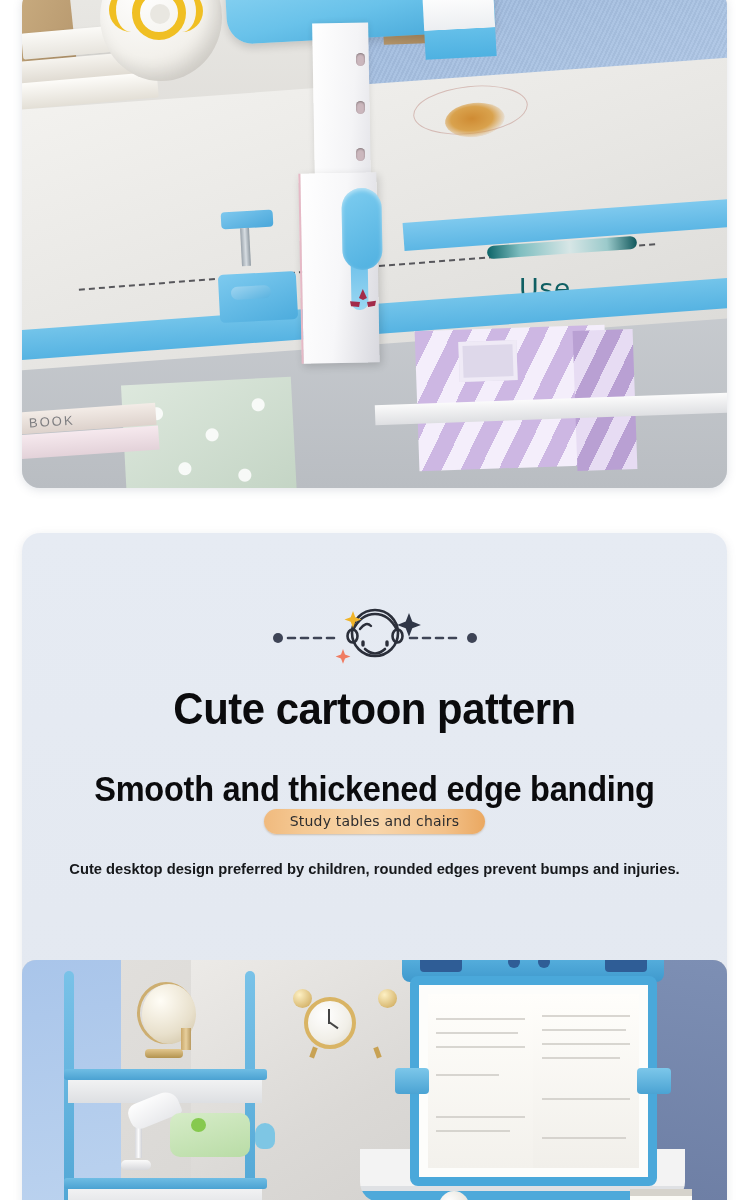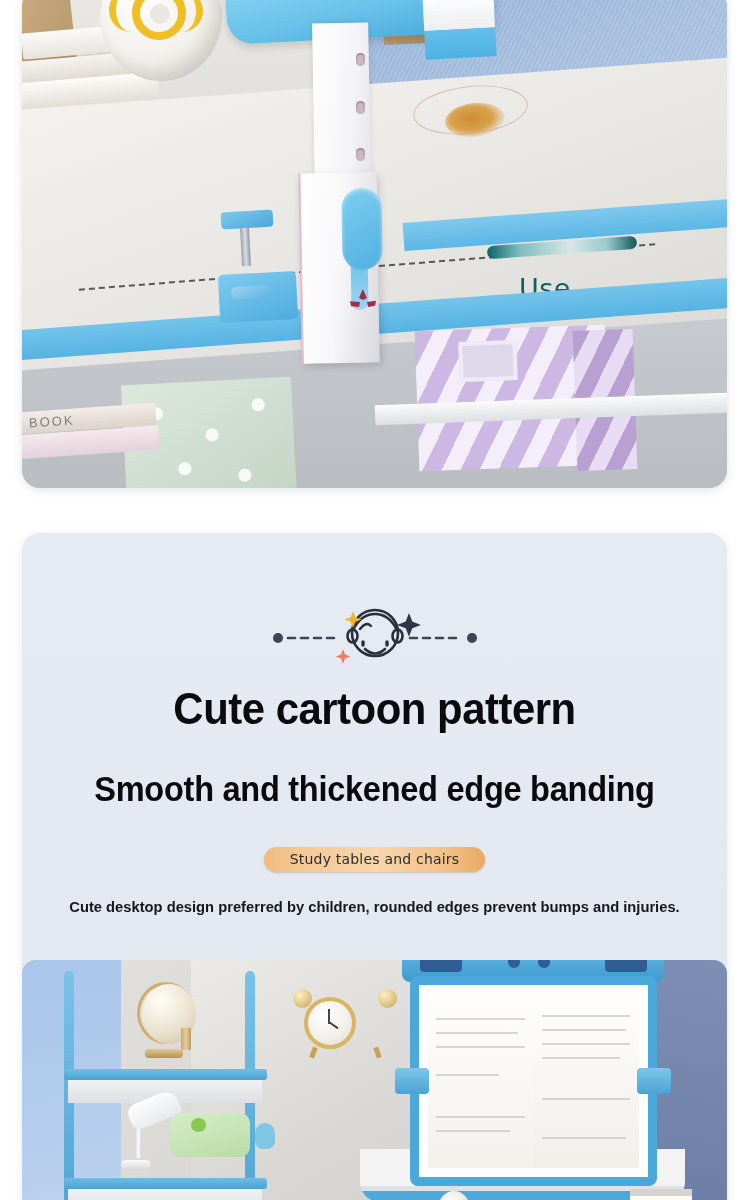--- a/index.html
+++ b/index.html
@@ -242,21 +242,21 @@
   .subhead{
     text-align:center;
     font-family:"Liberation Sans", sans-serif;
     font-weight:bold;
     font-size:35px;
     color:#0b0b0d;
     letter-spacing:-.3px;
     margin-top:34px;
     transform:scaleX(.93);
   }
-  .badge-wrap{ display:flex; justify-content:center; margin-top:38px; }
+  .badge-wrap{ display:flex; justify-content:center; }
   .badge{
     display:inline-block;
     padding:4px 26px 5px;
     border-radius:13px;
     font-size:14px;
     color:#2d2d2f;
     background:linear-gradient(90deg,#f0ba7e 0%,#f5c994 18%,#f8d6ab 50%,#f3c189 82%,#eaa861 100%);
     box-shadow:0 1px 2px rgba(150,110,60,.35);
     font-family:"DejaVu Sans", sans-serif;
     letter-spacing:.2px;

